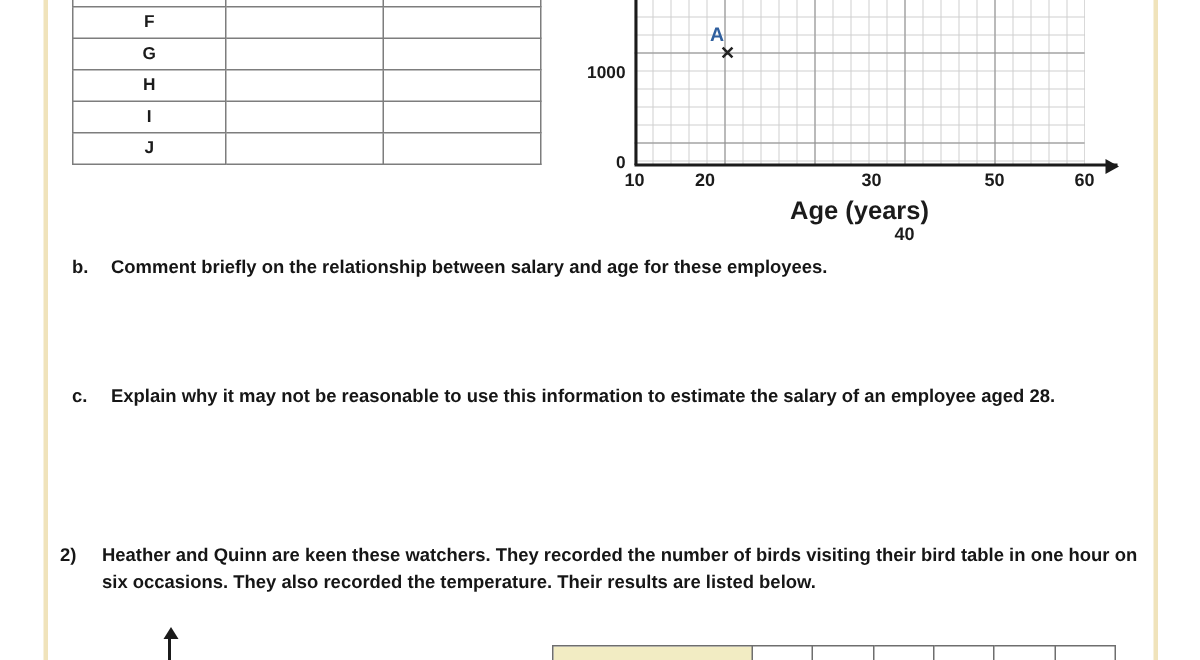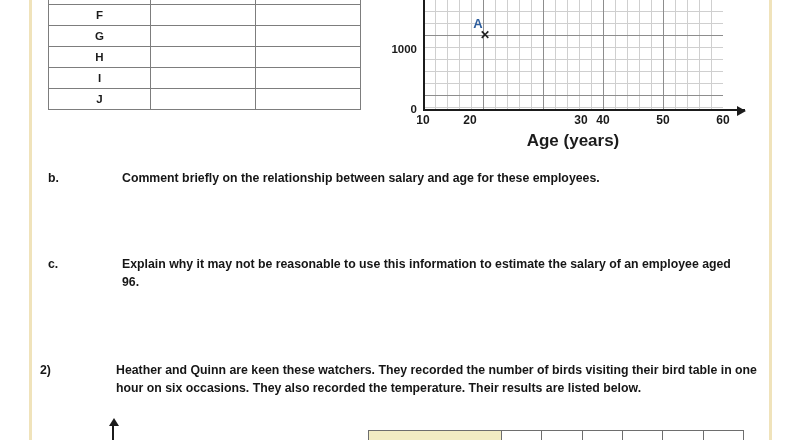--- a/index.html
+++ b/index.html
@@ -116,21 +116,21 @@
     position:absolute;
     font-size:12.3px;
     font-weight:bold;
     line-height:1.45;
     color:#161616;
   }
   .q .marker{
     position:absolute;left:0;top:0;
     font-weight:bold;
   }
-  .q .body{display:block;margin-left:48px;}
+  .q .body{display:block;}
 
   .q-b{left:48px;top:170px;width:660px;padding-left:26px;}
   .q-c{left:48px;top:256px;width:660px;padding-left:26px;}
   .q-2{left:40px;top:362px;width:700px;padding-left:28px;}
 
   
   .bottom-axis{
     position:absolute;left:112px;top:424px;
     width:0;height:16px;
     border-left:2px solid #1b1b1b;
@@ -212,38 +212,38 @@
     <div class="grid-area"></div>
     <div class="axis-y"></div>
     <div class="axis-x"></div>
 
     <div class="tick-y" style="left:-3px;top:195px;width:24px;">0</div>
     <div class="tick-y" style="left:-27px;top:135px;width:48px;">1000</div>
 
     <div class="tick-x" style="left:27px;">10</div>
     <div class="tick-x" style="left:74px;">20</div>
     <div class="tick-x" style="left:147px;margin-left:38px;">30</div>
-    <div class="tick-x" style="left:207px;">40</div>
+    <div class="tick-x" style="left:207px;margin-top:36px;">40</div>
     <div class="tick-x" style="left:267px;text-align:right;">50</div>
     <div class="tick-x" style="left:327px;">60</div>
 
     <div class="axis-title-x">Age (years)</div>
 
     <div class="pt-label" style="left:82px;top:109px;">A</div>
     <div class="pt-marker" style="left:89px;top:121px;">✕</div>
   </div>
 
   <div class="q q-b">
     <span class="marker">b.</span>
     <span class="body">Comment briefly on the relationship between salary and age for these employees.</span>
   </div>
 
   <div class="q q-c">
     <span class="marker">c.</span>
-    <span class="body">Explain why it may not be reasonable to use this information to estimate the salary of an employee aged 96.</span>
+    <span class="body">Explain why it may not be reasonable to use this information to estimate the salary of an employee aged 28.</span>
   </div>
 
   <div class="q q-2">
     <span class="marker">2)</span>
     <span class="body">Heather and Quinn are keen these watchers. They recorded the number of birds visiting their bird table in one hour on six occasions. They also recorded the temperature. Their results are listed below.</span>
   </div>
 
   <div class="bottom-axis"></div>
 
   <table class="bottom-table">

